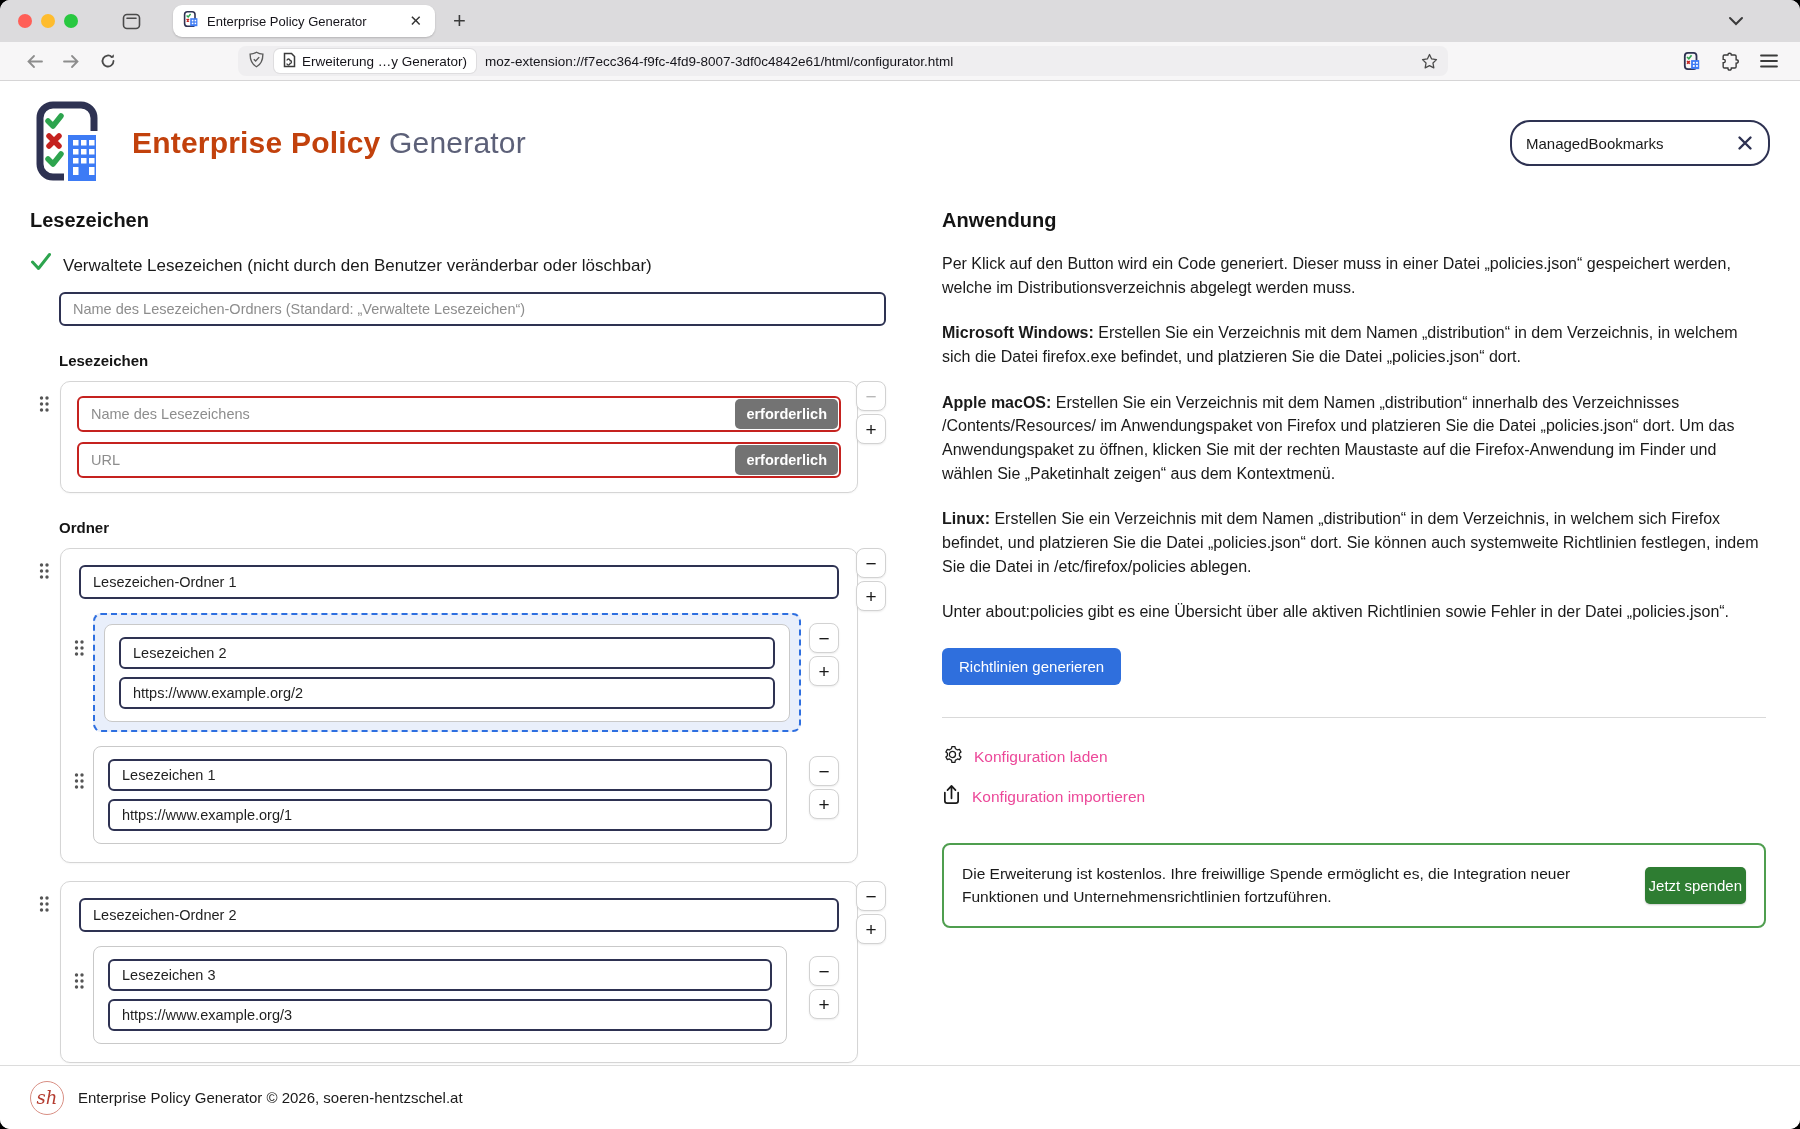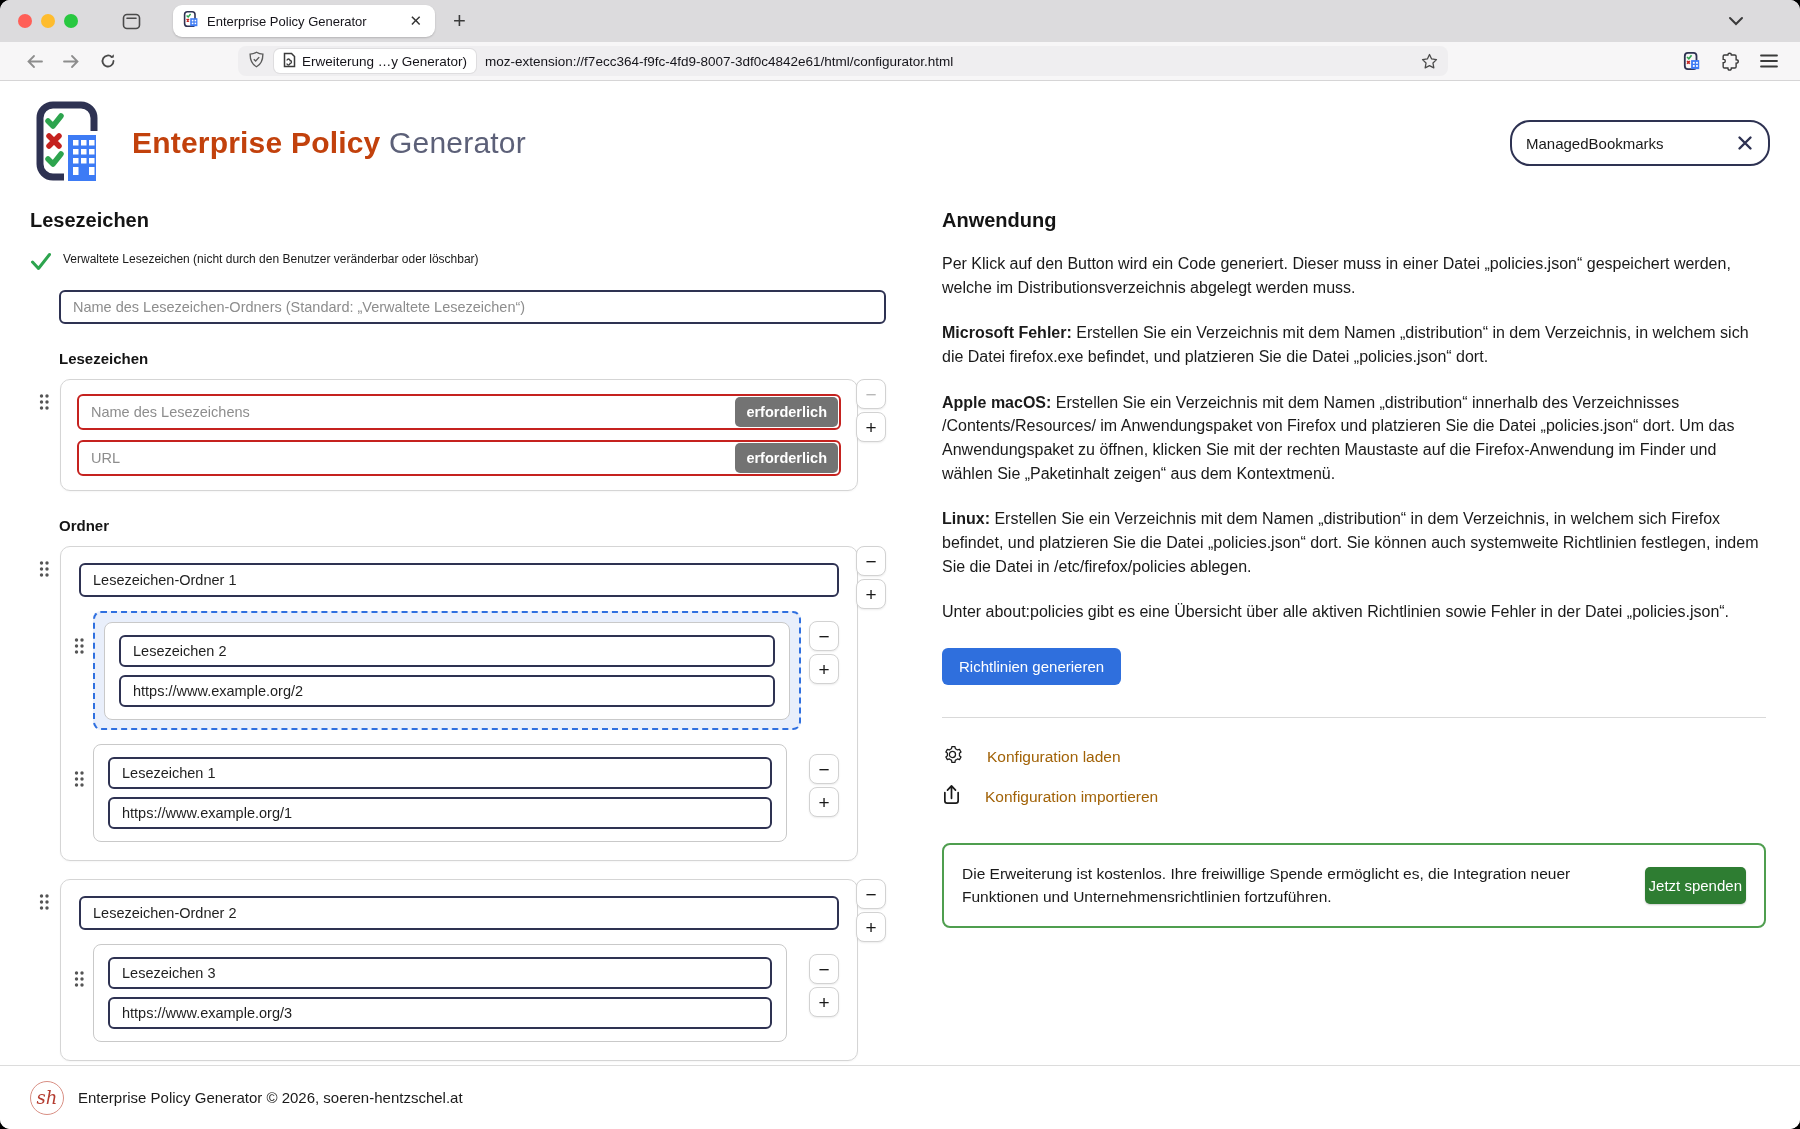--- a/index.html
+++ b/index.html
@@ -77,21 +77,21 @@
     font-family: inherit; background: transparent; min-width: 0;
   }
   .search-clear { display: flex; cursor: pointer; }
 
   .content { display: flex; padding: 2px 30px 0; gap: 56px; }
   .col-left { width: 856px; flex: none; }
   .col-right { flex: 1; min-width: 0; padding-right: 4px; }
 
   h2.section { font-size: 20px; font-weight: 700; color: #141414; margin: 12px 0 20px; }
 
-  .check-row { display: flex; align-items: flex-start; gap: 11px; font-size: 12px; color: #1a1a1a; margin: 8px 0 16px; cursor: pointer; }
+  .check-row { display: flex; align-items: flex-end; gap: 11px; font-size: 17px; color: #1a1a1a; margin: 8px 0 16px; cursor: pointer; }
 
   .text-input {
     width: 100%; height: 34px; border: 2px solid #2e3252; border-radius: 6px;
     padding: 0 12px; font-size: 14.5px; color: #1f1f1f; background: #fff;
     font-family: inherit; outline: none; display: block;
   }
   .text-input::placeholder { color: #8d8d8d; }
   .indent { margin-left: 29px; }
 
   .sub-label { font-size: 15px; font-weight: 700; color: #141414; margin: 26px 0 12px; margin-left: 29px; }
@@ -142,21 +142,21 @@
 
   
   .col-right p { font-size: 16px; line-height: 1.48; color: #1a1a1a; margin: 0 0 22px; }
   .col-right p strong { font-weight: 700; }
   .generate-btn {
     background: #2f6fdd; color: #fff; border: none; border-radius: 6px;
     padding: 10px 17px; font-size: 15px; font-family: inherit; cursor: pointer;
     margin: 2px 0 4px;
   }
   .divider { border: none; border-top: 1px solid #d9d9d9; margin: 28px 0 26px; }
-  .link-row { display: flex; align-items: center; gap: 24px; font-size: 15.5px; color: #a16207; margin-bottom: 15px; cursor: pointer; width: fit-content; }
+  .link-row { display: flex; align-items: center; gap: 11px; font-size: 15.5px; color: #ec4899; margin-bottom: 15px; cursor: pointer; width: fit-content; }
   .donation {
     margin-top: 34px; border: 2px solid #4f9e4f; border-radius: 8px;
     padding: 17px 18px; display: flex; align-items: center; gap: 30px;
   }
   .donation p { margin: 0; font-size: 15.5px; line-height: 1.5; flex: 1; }
   .donate-btn {
     background: #2e7d32; color: #fff; border: none; border-radius: 5px;
     padding: 10px 4px; font-size: 15px; font-family: inherit; cursor: pointer;
     flex: none; box-shadow: 0 1px 2px rgba(0,0,0,.2);
   }
@@ -469,21 +469,21 @@
             <button>−</button>
             <button>+</button>
           </div>
         </div>
       </div>
 
       <div class="col-right">
         <h2 class="section">Anwendung</h2>
 
         <p><strong></strong><span>Per Klick auf den Button wird ein Code generiert. Dieser muss in einer Datei „policies.json“ gespeichert werden, welche im Distributionsverzeichnis abgelegt werden muss.</span></p>
-        <p><strong>Microsoft Fehler:</strong><span> Erstellen Sie ein Verzeichnis mit dem Namen „distribution“ in dem Verzeichnis, in welchem sich die Datei firefox.exe befindet, und platzieren Sie die Datei „policies.json“ dort.</span></p>
+        <p><strong>Microsoft Windows:</strong><span> Erstellen Sie ein Verzeichnis mit dem Namen „distribution“ in dem Verzeichnis, in welchem sich die Datei firefox.exe befindet, und platzieren Sie die Datei „policies.json“ dort.</span></p>
         <p><strong>Apple macOS:</strong><span> Erstellen Sie ein Verzeichnis mit dem Namen „distribution“ innerhalb des Verzeichnisses /Contents/Resources/ im Anwendungspaket von Firefox und platzieren Sie die Datei „policies.json“ dort. Um das Anwendungspaket zu öffnen, klicken Sie mit der rechten Maustaste auf die Firefox-Anwendung im Finder und wählen Sie „Paketinhalt zeigen“ aus dem Kontextmenü.</span></p>
         <p><strong>Linux:</strong><span> Erstellen Sie ein Verzeichnis mit dem Namen „distribution“ in dem Verzeichnis, in welchem sich Firefox befindet, und platzieren Sie die Datei „policies.json“ dort. Sie können auch systemweite Richtlinien festlegen, indem Sie die Datei in /etc/firefox/policies ablegen.</span></p>
         <p><strong></strong><span>Unter about:policies gibt es eine Übersicht über alle aktiven Richtlinien sowie Fehler in der Datei „policies.json“.</span></p>
 
         <button class="generate-btn">Richtlinien generieren</button>
 
         <hr class="divider">
 
         <div class="link-row">
           <span>

